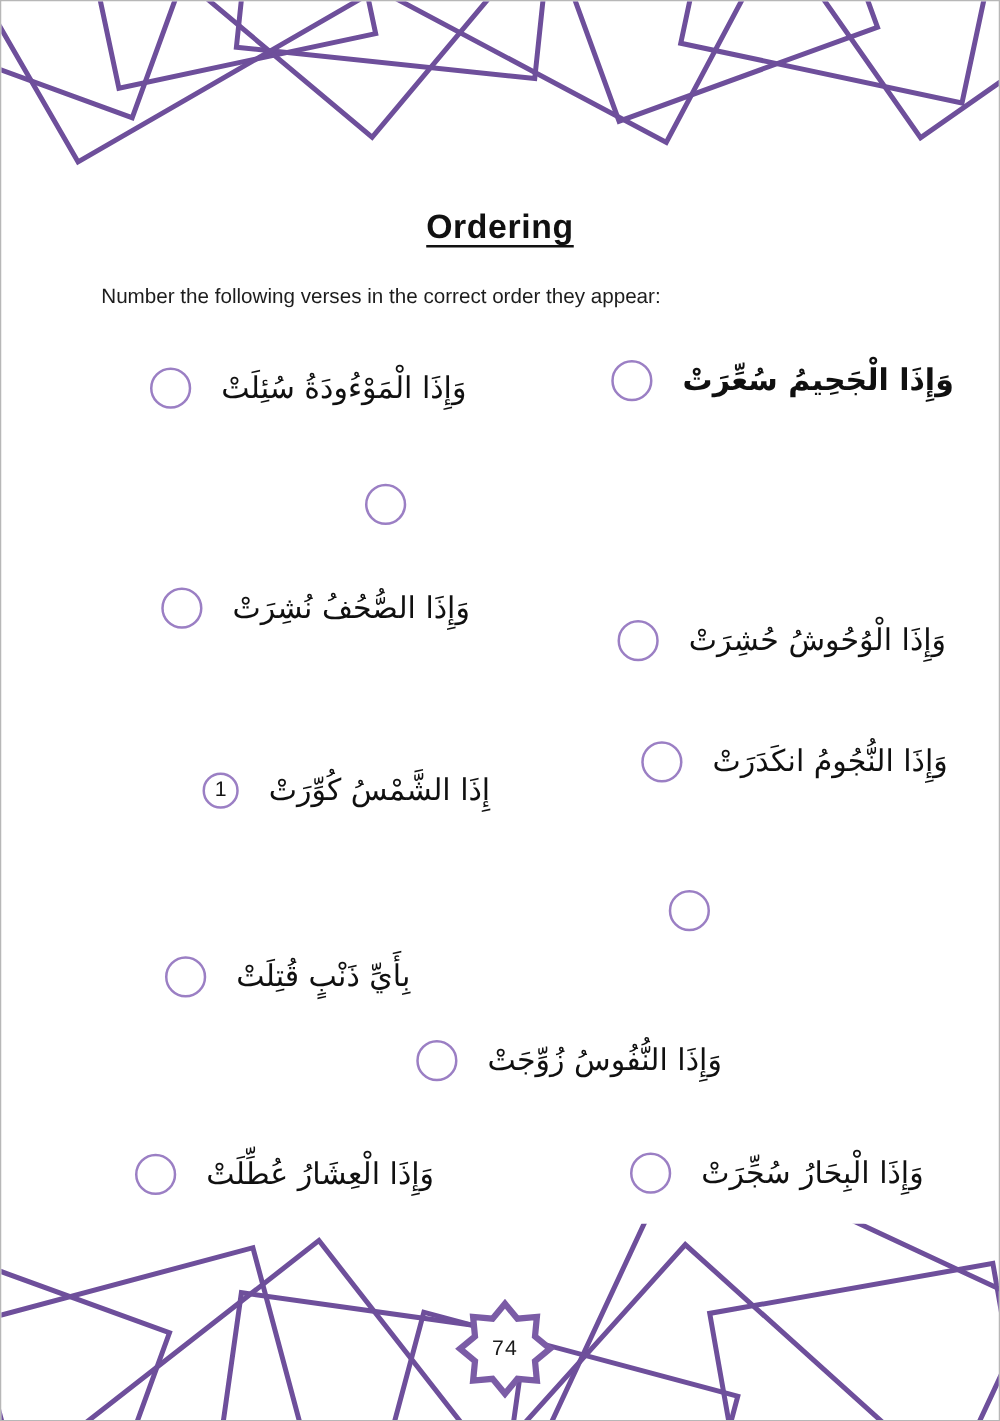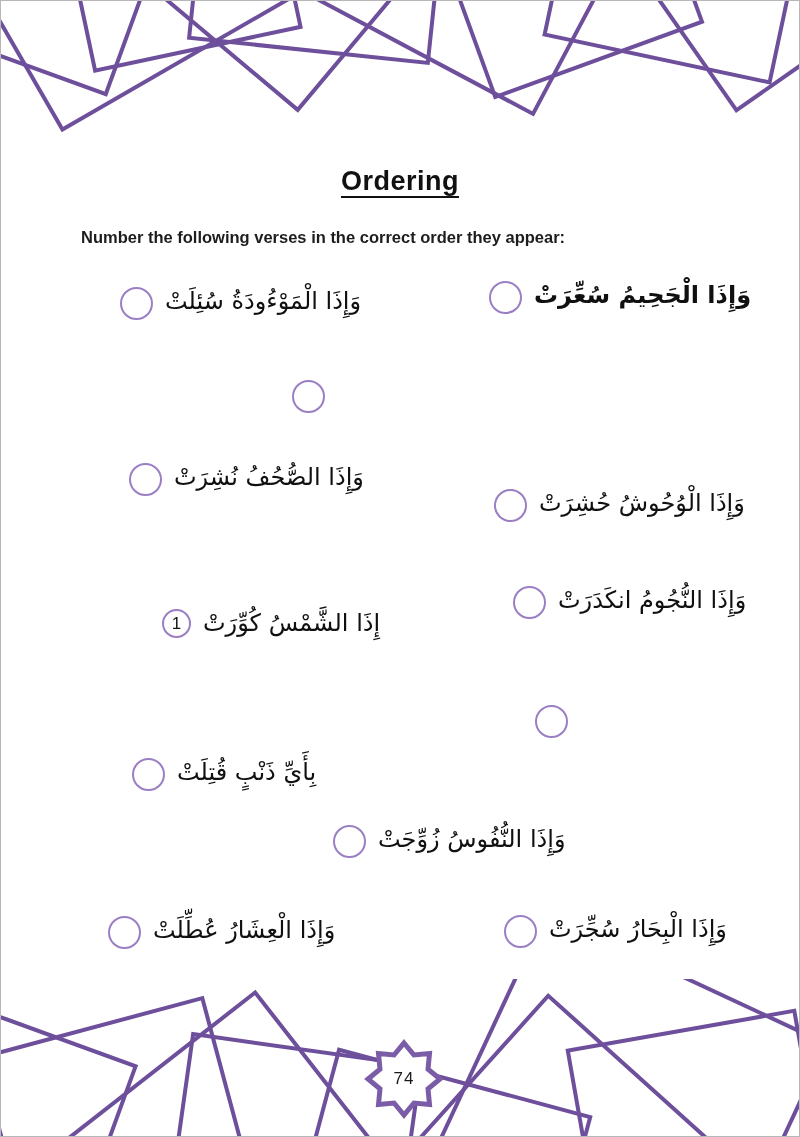--- a/index.html
+++ b/index.html
@@ -22,26 +22,26 @@
     text-align:center;
     font-size:27px; font-weight:700; color:#111;
     text-decoration:underline;
     text-underline-offset:6px;
     text-decoration-thickness:2px;
     letter-spacing:0.5px;
     margin:0;
   }
   .instruction {
     position:absolute; top:227px; left:80px;
-    font-size:16.5px; font-weight:700; color:#1d1d1d;
+    font-size:16.5px; font-weight:400; color:#1d1d1d;
     margin:0;
   }
   .verse {
     position:absolute;
-    display:flex; align-items:flex-start; gap:12px;
+    display:flex; align-items:center; gap:24px;
     height:46px;
   }
   .circle {
     width:33px; height:33px;
     border:2px solid #9b7fc4; border-radius:50%;
     background:#fff;
     display:flex; align-items:center; justify-content:center;
     font-size:17px; color:#141414;
     box-sizing:border-box;
     flex:0 0 auto;

